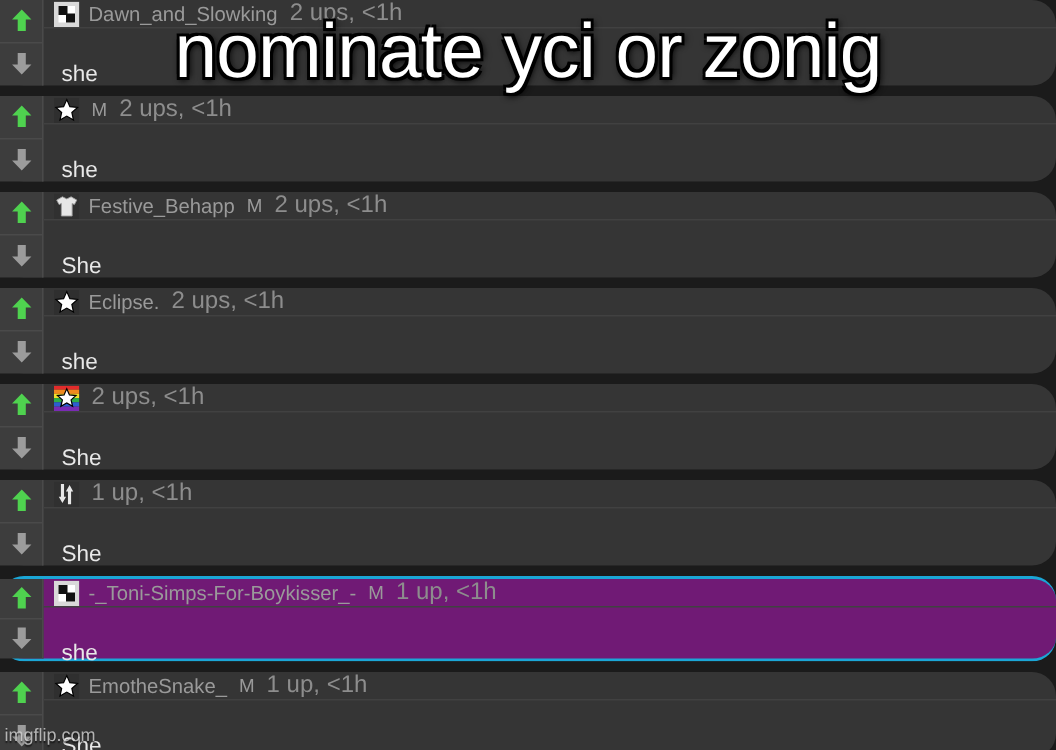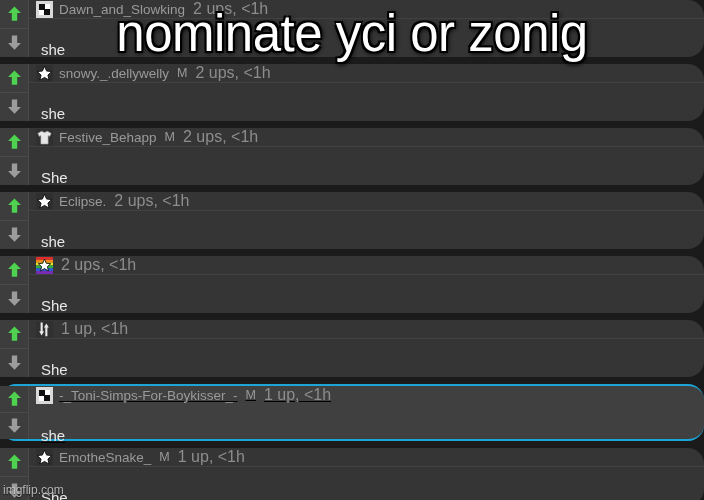--- a/index.html
+++ b/index.html
@@ -23,22 +23,21 @@
     flex:0 0 57px;
     display:flex;
     background:#353535;
     margin-bottom:7px;
     box-sizing:border-box;
     border-radius:16px;
   }
   .comment-row.highlighted{
     border-top:2px solid #1ba6d6;
     border-bottom:2px solid #1ba6d6;
-    background:#404040;
-    text-decoration:underline;
+    background:#701a75;
   }
 
   
   .vote-col{
     width:29px;
     flex:0 0 29px;
     display:flex;flex-direction:column;
     background:#3d3d3d;
     border-right:1px solid #4a4a4a;
     box-sizing:border-box;
@@ -197,21 +196,20 @@
         </div>
       </div>
       <div class="row-body">
         <div class="meta-line">
           <span class="avatar">
             <svg viewBox="0 0 17 17">
               <rect x="0" y="0" width="17" height="17" fill="#2f2f2f"></rect>
               <path d="M8.5 1.4 L10.6 6.1 L15.7 6.6 L11.9 10.0 L13.0 15.0 L8.5 12.4 L4.0 15.0 L5.1 10.0 L1.3 6.6 L6.4 6.1 Z" fill="#ffffff" stroke="#000000" stroke-width="0.8"></path>
             </svg>
           </span>
-          <span class="username">snowy._.dellywelly</span>
           <span class="mod-badge">M</span>
           <span class="stats">2 ups, &lt;1h</span>
         </div>
         <div class="text-line">
           <span class="comment-text">she</span>
         </div>
       </div>
     </div>
     <div class="comment-row">
       <div class="vote-col">

